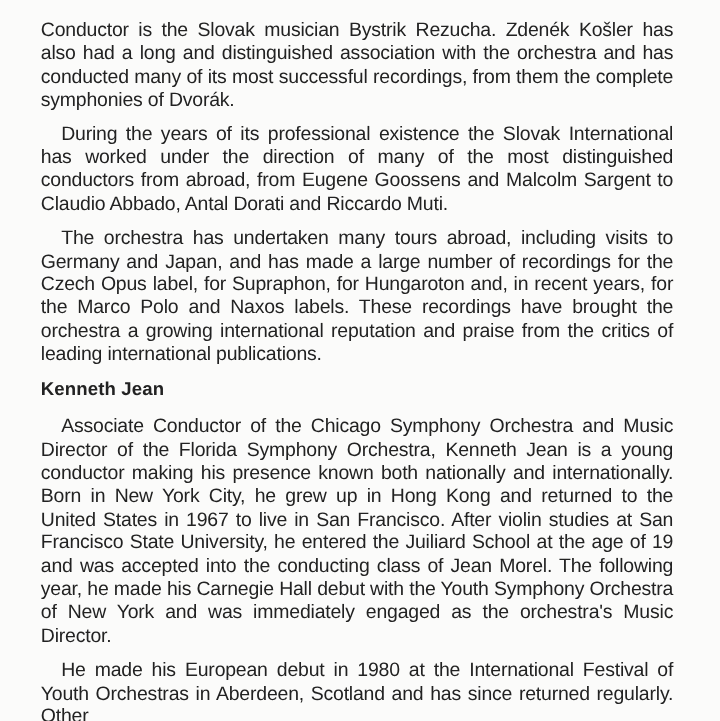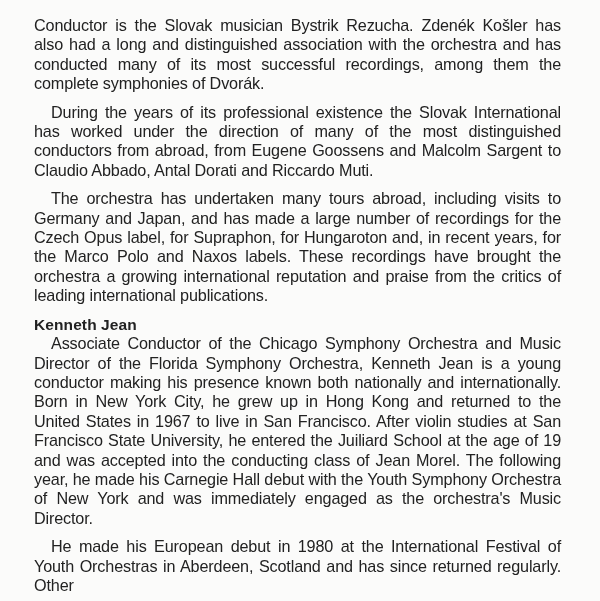--- a/index.html
+++ b/index.html
@@ -26,31 +26,31 @@
     .para {
       margin: 0 0 9px 0;
       text-align: justify;
       text-indent: 17px;
       letter-spacing: -0.15px;
     }
     .para.first {
       text-indent: 0;
     }
     .heading {
-      margin: 0 0 0 0;
+      margin: 0 0 12px 0;
       font-weight: bold;
       font-size: 15.5px;
       letter-spacing: 0.1px;
     }
   </style>
 </head>
 <body>
 
 <div class="page">
-  <p class="para first">Conductor is the Slovak musician Bystrik Rezucha. Zdenék Košler has also had a long and distinguished association with the orchestra and has conducted many of its most successful recordings, among them the complete symphonies of Dvorák.</p>
+  <p class="para first">Conductor is the Slovak musician Bystrik Rezucha. Zdenék Košler has also had a long and distinguished association with the orchestra and has conducted many of its most successful recordings, from them the complete symphonies of Dvorák.</p>
   <p class="para">During the years of its professional existence the Slovak International has worked under the direction of many of the most distinguished conductors from abroad, from Eugene Goossens and Malcolm Sargent to Claudio Abbado, Antal Dorati and Riccardo Muti.</p>
   <p class="para">The orchestra has undertaken many tours abroad, including visits to Germany and Japan, and has made a large number of recordings for the Czech Opus label, for Supraphon, for Hungaroton and, in recent years, for the Marco Polo and Naxos labels. These recordings have brought the orchestra a growing international reputation and praise from the critics of leading international publications.</p>
 
   <div class="heading">Kenneth Jean</div>
 
   <p class="para">Associate Conductor of the Chicago Symphony Orchestra and Music Director of the Florida Symphony Orchestra, Kenneth Jean is a young conductor making his presence known both nationally and internationally. Born in New York City, he grew up in Hong Kong and returned to the United States in 1967 to live in San Francisco.  After violin studies at San Francisco State University, he entered the Juiliard School at the age of 19 and was accepted into the conducting class of Jean Morel. The following year, he made his Carnegie Hall debut with the Youth Symphony Orchestra of New York and was immediately engaged as the orchestra's Music Director.</p>
   <p class="para">He made his European debut in 1980 at the International Festival of Youth Orchestras in Aberdeen, Scotland and has since returned regularly. Other</p>
 </div>
 
 </body></html>

